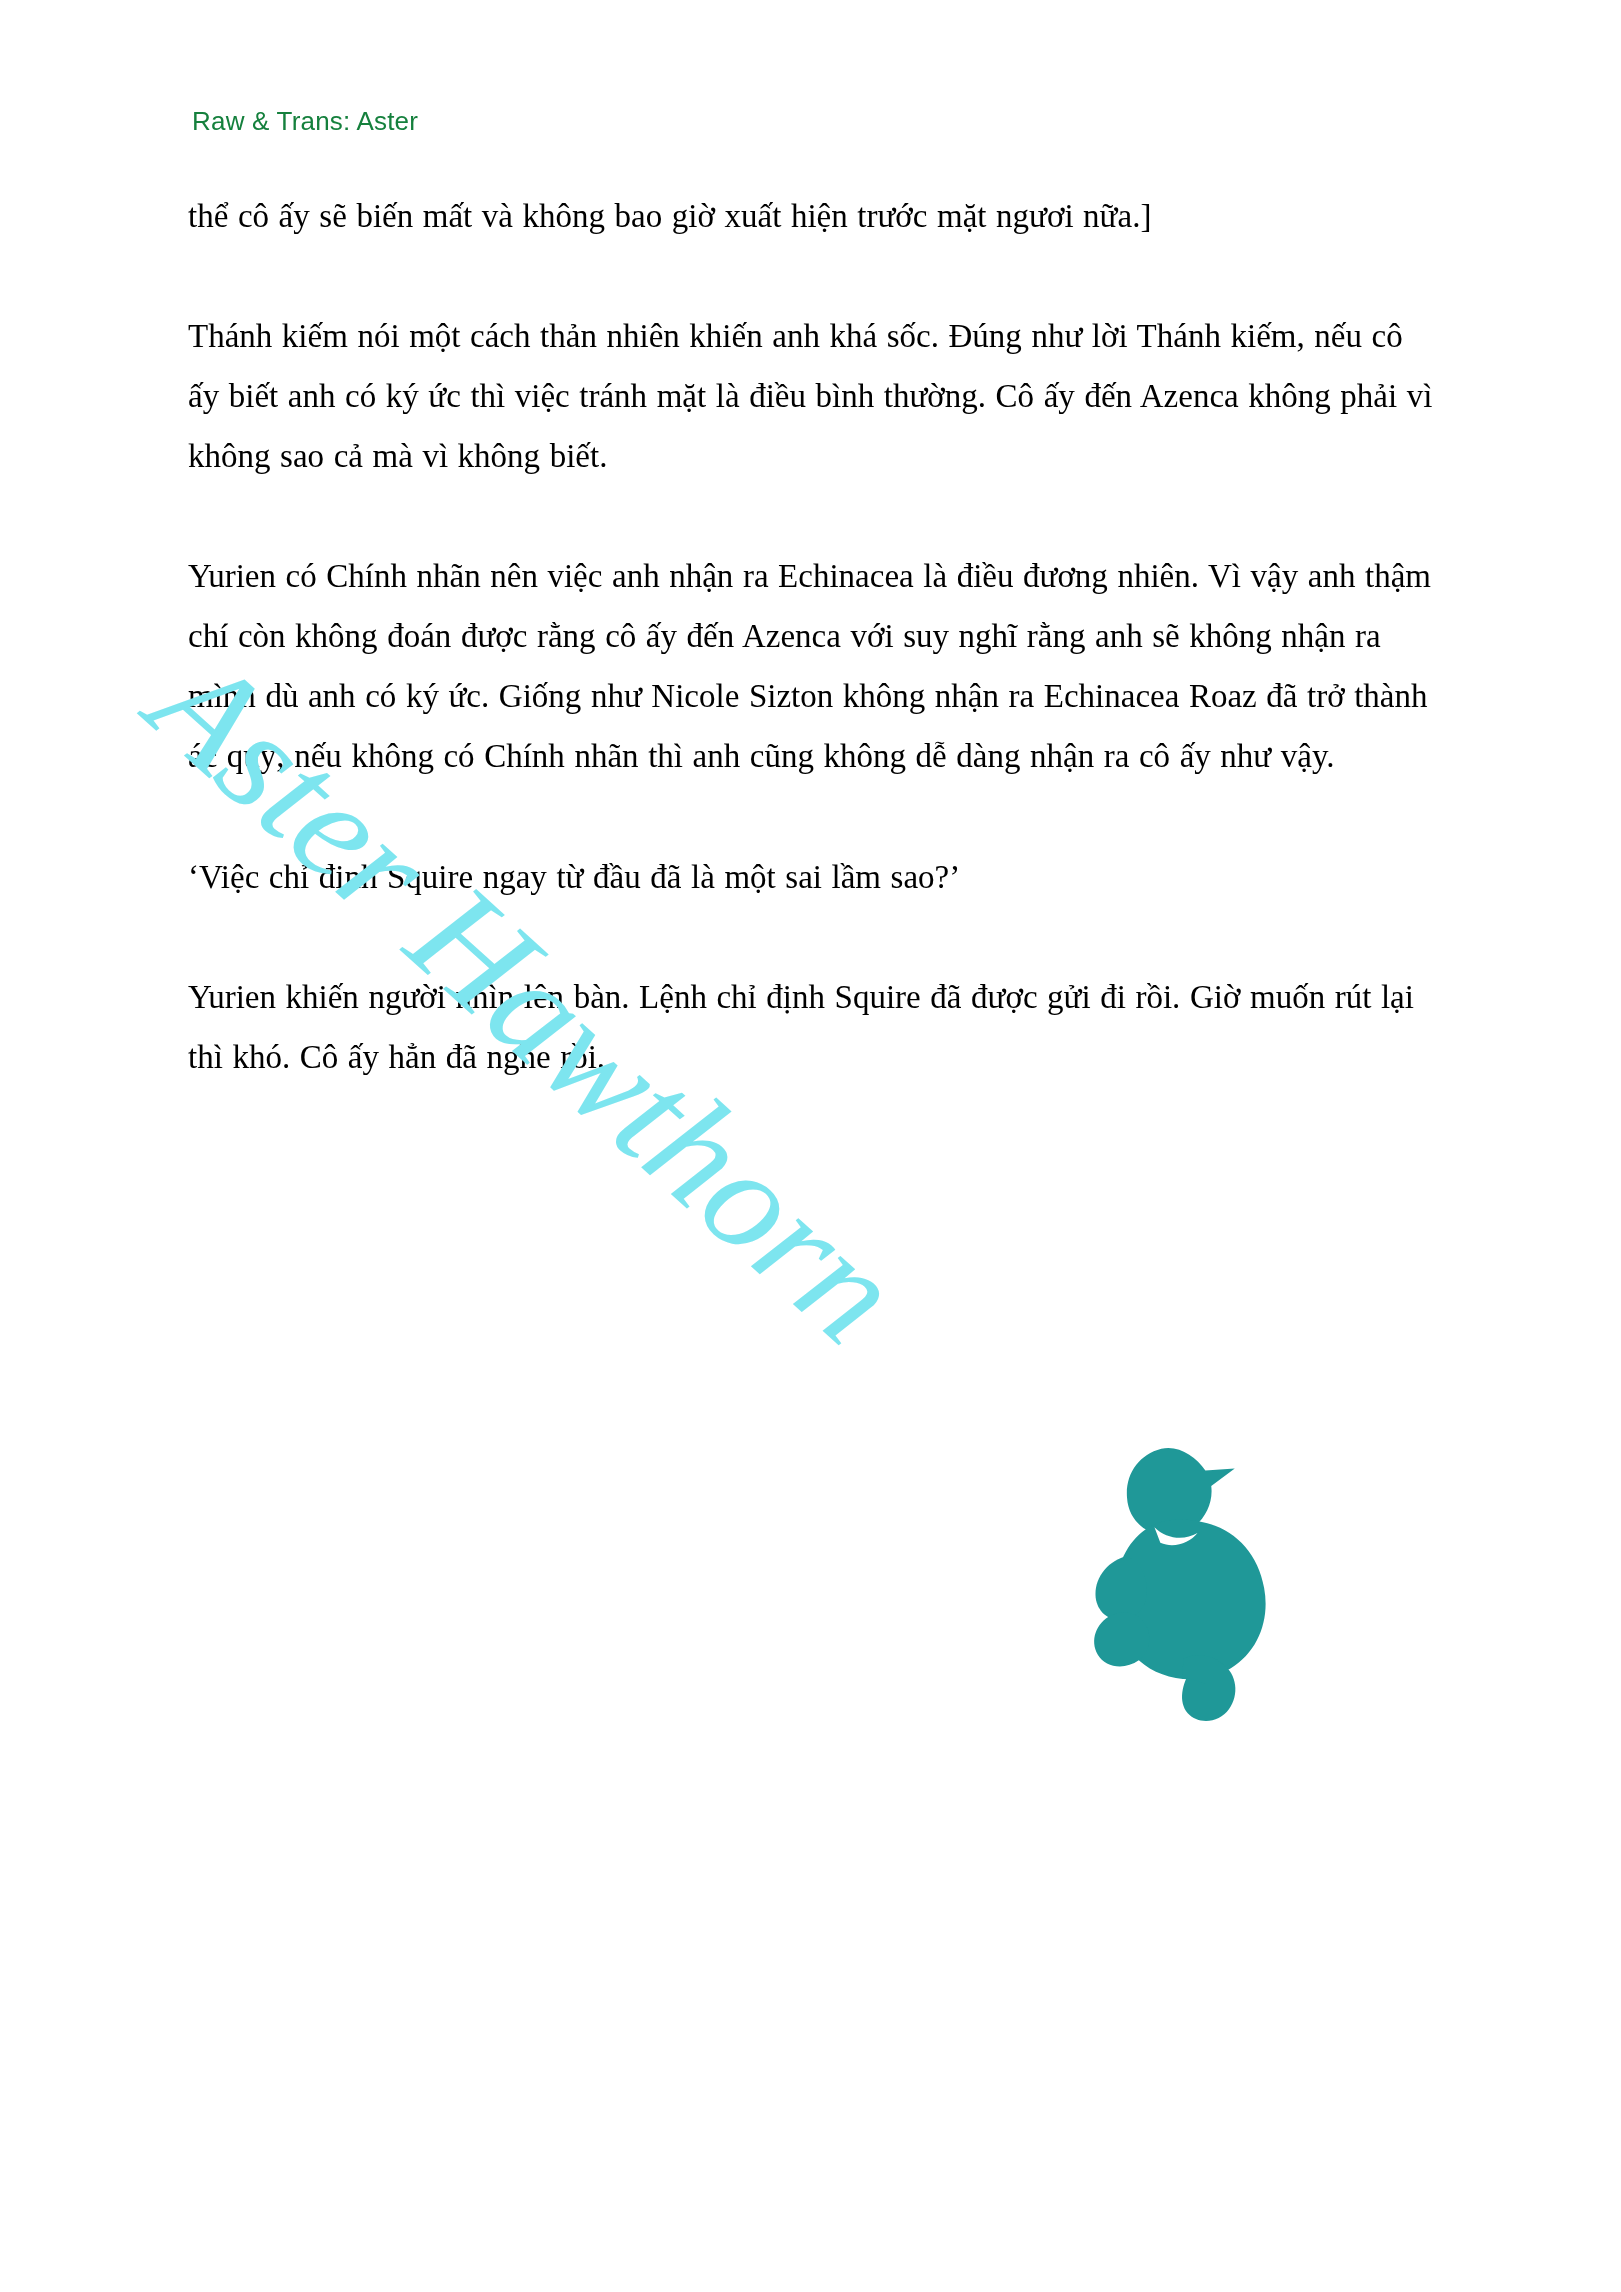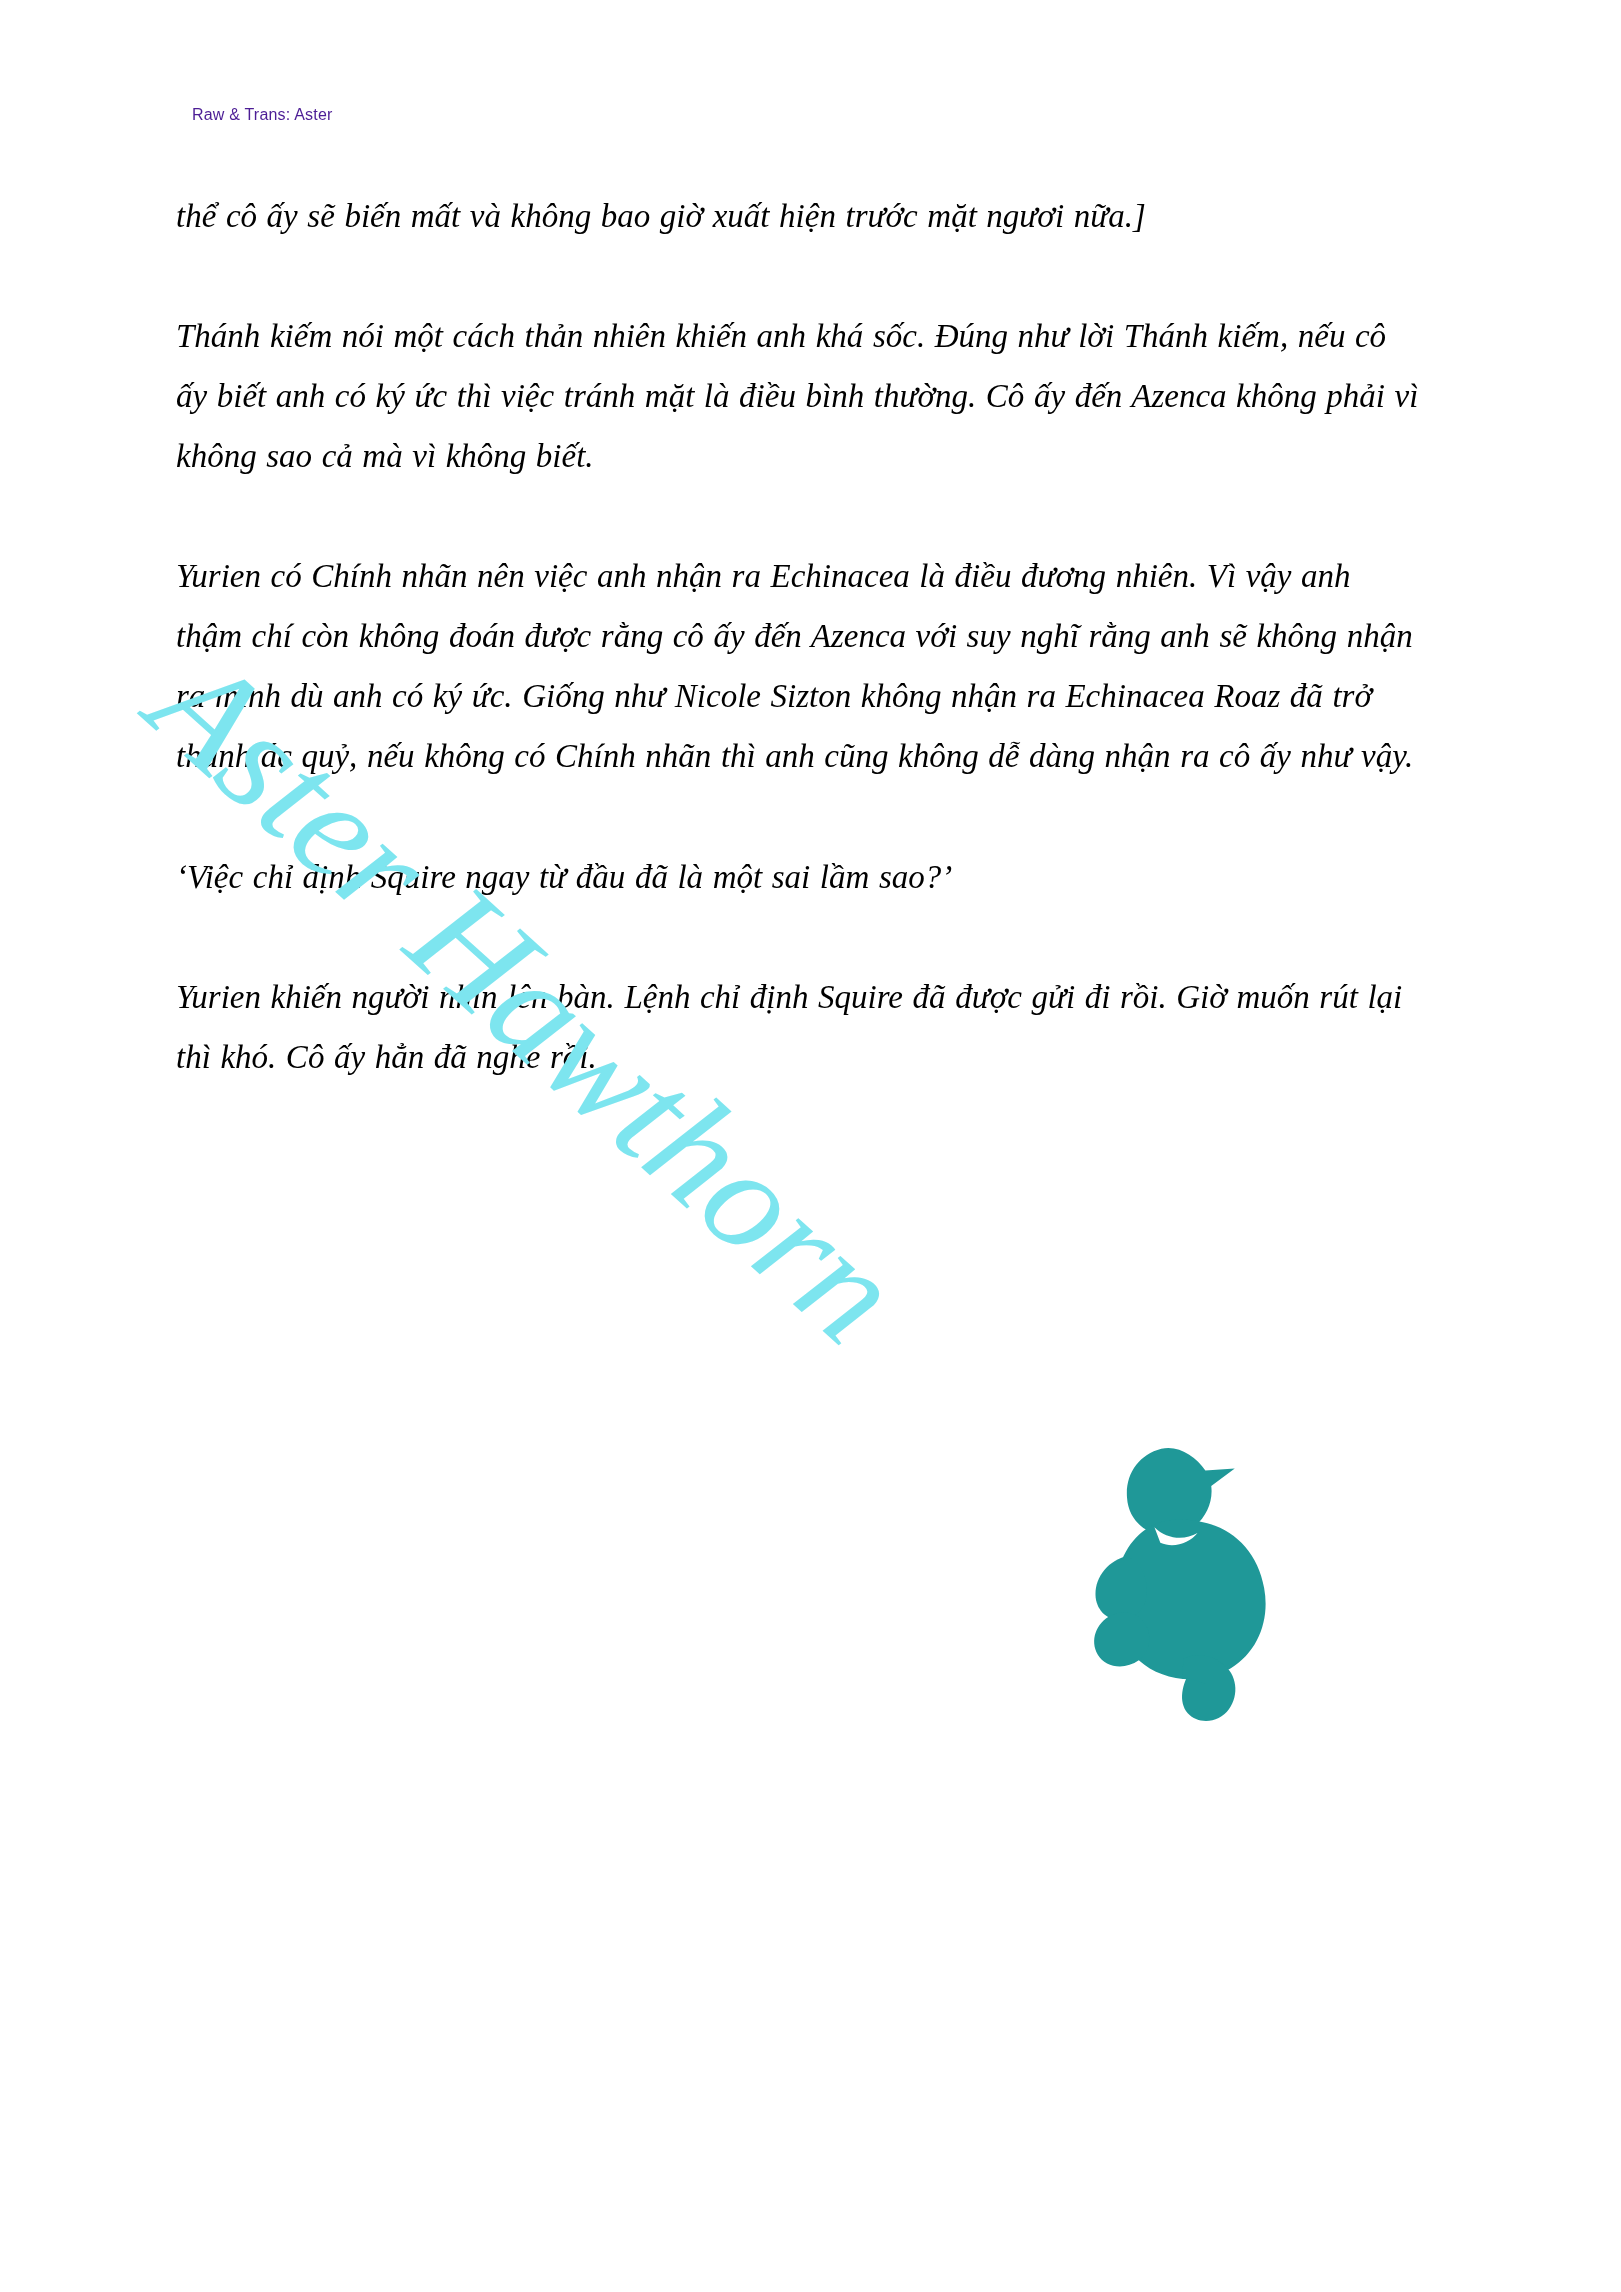--- a/index.html
+++ b/index.html
@@ -17,23 +17,23 @@
     overflow: hidden;
     box-sizing: border-box;
   }
 
   
   .running-header {
     position: absolute;
     left: 192px;
     top: 106px;
     font-family: "Liberation Sans", sans-serif;
-    font-size: 16px;
+    font-size: 26px;
     font-weight: 400;
-    color: #4c1d95;
+    color: #15803d;
     letter-spacing: 0.2px;
     white-space: nowrap;
   }
 
   
   .watermark-layer {
     position: absolute;
     left: 0;
     top: 0;
     width: 100%;
@@ -62,25 +62,24 @@
     position: absolute;
     left: 1068px;
     top: 1441px;
     width: 216px;
     height: 284px;
   }
 
   
   .body-column {
     position: absolute;
-    left: 176px;
+    left: 188px;
     top: 186px;
     width: 1245px;
     z-index: 1;
-    font-style: italic;
   }
 
   .para {
     font-family: "Liberation Serif", "DejaVu Serif", serif;
     font-size: 33px;
     line-height: 1.82;
     color: #000000;
     margin: 0 0 1.82em 0;
     text-align: left;
     word-spacing: 0.04em;

